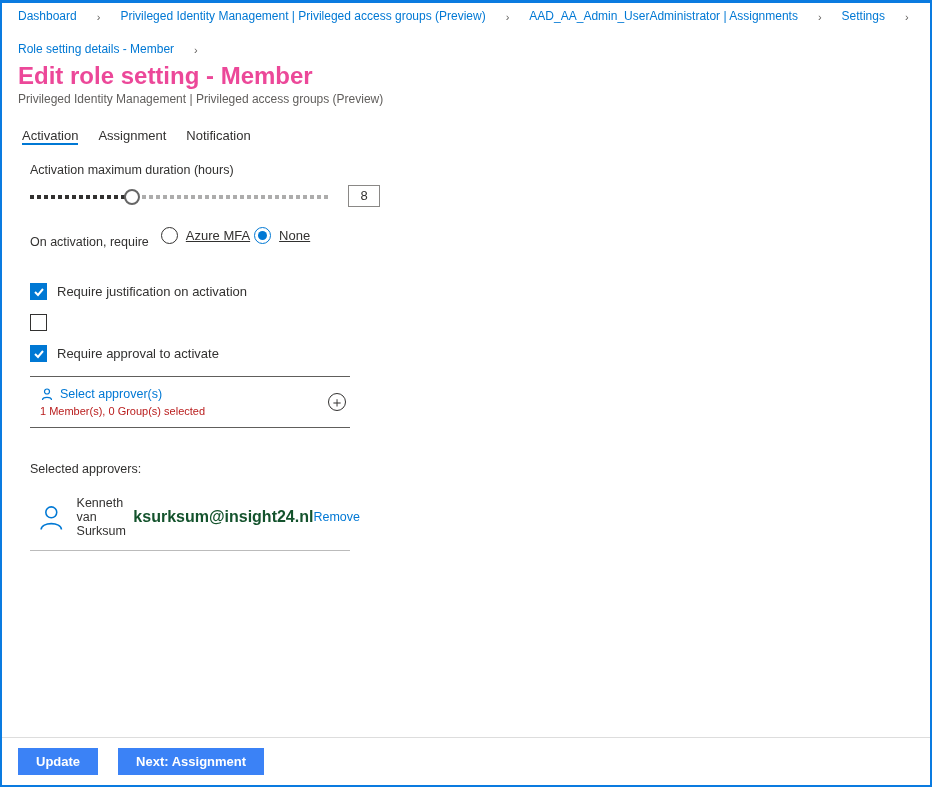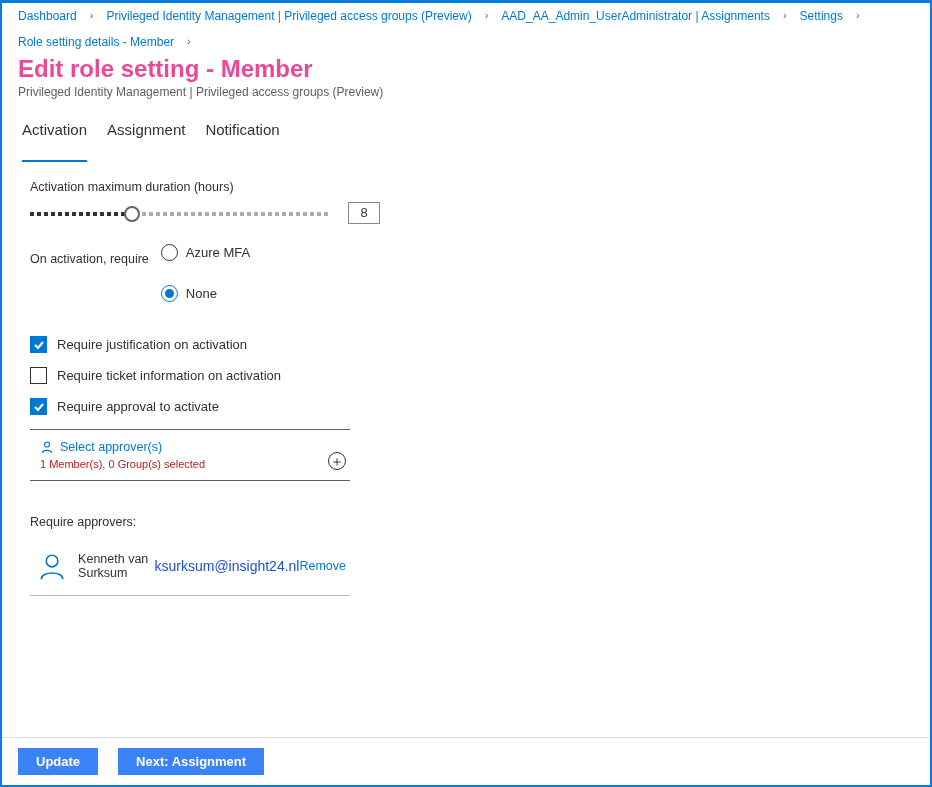--- a/index.html
+++ b/index.html
@@ -13,22 +13,22 @@
     border: 2px solid #0a7be0;
     border-top-width: 3px;
     position: relative;
     overflow: hidden;
   }
   .breadcrumb {
     padding: 6px 10px 2px 16px;
     font-size: 12px;
     display: flex;
     flex-wrap: wrap;
-    align-items: flex-start;
-    gap: 12px;
+    align-items: flex-end;
+    gap: 19px;
   }
   .breadcrumb a { color: #0078d4; text-decoration: none; cursor: pointer; }
   .breadcrumb .sep { color: #605e5c; font-size: 11px; padding: 0 1px; }
   .page-title {
     padding: 4px 0 2px 16px;
     font-size: 24px;
     font-weight: 600;
     color: #ec4899;
   }
   .page-subtitle {
@@ -37,23 +37,23 @@
     color: #605e5c;
   }
   .tabs {
     display: flex;
     gap: 20px;
     padding: 8px 0 0 20px;
     border-bottom: none;
     margin-bottom: 18px;
   }
   .tab {
-    font-size: 15px;
+    font-size: 13px;
     color: #323130;
-    padding-bottom: 22px;
+    padding-bottom: 0;
     cursor: pointer;
   }
   .tab.active { border-bottom: 2px solid #0078d4; }
   .content { padding: 0 0 0 28px; }
   .field-label {
     font-size: 12.5px;
     color: #323130;
     margin-bottom: 8px;
   }
   .slider-row { display: flex; align-items: center; gap: 18px; margin-bottom: 20px; }
@@ -74,21 +74,21 @@
     position: absolute; top: 0px; left: 34%; transform: translateX(-50%);
     width: 16px; height: 16px; border-radius: 50%;
     background: #fff; border: 2px solid #666;
   }
   .slider-value {
     width: 32px; height: 22px; border: 1px solid #8a8886;
     text-align: center; font-size: 13px; line-height: 20px;
   }
   .radio-group { display: flex; align-items: flex-start; gap: 12px; margin-bottom: 34px; }
   .radio-group-label { font-size: 12.5px; padding-top: 8px; }
-  .radio-options { display: flex; flex-direction: column; gap: 24px; }
+  .radio-options { display: flex; flex-direction: row; gap: 4px; text-decoration: underline; }
   .radio-item { display: flex; align-items: center; gap: 8px; cursor: pointer; }
   .radio {
     width: 17px; height: 17px; border: 1px solid #323130; border-radius: 50%;
     display: inline-flex; align-items: center; justify-content: center;
   }
   .radio.checked { border-color: #0078d4; }
   .radio.checked::after {
     content:""; width: 9px; height: 9px; border-radius: 50%; background:#0078d4;
   }
   .check-row { display: flex; align-items: center; gap: 10px; margin-bottom: 14px; cursor: pointer; }
@@ -96,42 +96,42 @@
     width: 17px; height: 17px; border: 1px solid #323130;
     display: inline-flex; align-items: center; justify-content: center;
     flex-shrink: 0;
   }
   .checkbox.checked { background:#0078d4; border-color:#0078d4; }
   .checkbox.checked svg { stroke:#fff; }
   .approver-panel {
     width: 320px; margin-top: 12px;
     border-top: 1px solid #605e5c; border-bottom: 1px solid #605e5c;
     padding: 10px 4px 10px 10px;
-    display: flex; justify-content: space-between; align-items: flex-end;
+    display: flex; justify-content: space-between; align-items: center;
   }
   .approver-left { display:flex; flex-direction:column; gap:4px; }
   .approver-title { display:flex; align-items:center; gap:6px; color:#0078d4; font-size:12.5px; }
   .approver-sub { font-size:11px; color:#b91c1c; }
   .add-icon {
     width:18px; height:18px; border:1px solid #323130; border-radius:50%;
     display:flex; align-items:center; justify-content:center; cursor:pointer;
     font-size:14px; line-height:1;
   }
   .selected-approvers-label { margin-top: 34px; font-size: 12.5px; }
   .selected-approver-row {
     width: 320px; margin-top: 14px; padding: 6px 4px 12px 8px;
     border-bottom:1px solid #bbb;
     display:flex; align-items:center; justify-content:space-between;
   }
   .sa-left { display:flex; align-items:center; gap:12px; }
   .user-icon { width:34px; height:34px; }
   .user-icon circle, .user-icon path { stroke:#0078d4; stroke-width:2; fill:none; }
   .sa-text { display:flex; flex-direction:row;align-items:center; }
   .sa-name { font-size:12.5px; }
-  .sa-email { font-size:14px; color:#1d4ed8; }
+  .sa-email { font-size:16px; color:#14532d;font-weight:bold; }
   .remove-link { color:#0078d4; font-size:12.5px; cursor:pointer; }
   .footer {
     position:absolute; left:0; right:0; bottom:0;
     border-top:1px solid #ddd; padding:10px 16px;
     display:flex; gap:20px;
   }
   .btn {
     background:#3b82f6; color:#fff; border:none;
     font-size:13px; padding:6px 18px; cursor:pointer;
     min-width:80px; text-align:center; font-weight:600;
@@ -192,21 +192,20 @@
   <div class="check-row">
     <span class="checkbox checked">
       <svg width="12" height="12" viewBox="0 0 12 12">
           <path d="M2 6 L5 9 L10 3" fill="none" stroke-width="2"></path>
         </svg>
     </span>
     <span>Require justification on activation</span>
   </div>
   <div class="check-row">
     <span class="checkbox"></span>
-    <span>Require ticket information on activation</span>
   </div>
   <div class="check-row">
     <span class="checkbox checked">
       <svg width="12" height="12" viewBox="0 0 12 12">
           <path d="M2 6 L5 9 L10 3" fill="none" stroke-width="2"></path>
         </svg>
     </span>
     <span>Require approval to activate</span>
   </div>
 
@@ -219,21 +218,21 @@
         </svg>
         <span>Select approver(s)</span>
       </div>
       <div class="approver-sub">1 Member(s), 0 Group(s) selected</div>
     </div>
     <div class="add-icon">
       <span>＋</span>
     </div>
   </div>
 
-  <div class="selected-approvers-label">Require approvers:</div>
+  <div class="selected-approvers-label">Selected approvers:</div>
 
   <div class="selected-approver-row">
     <div class="sa-left">
       <svg class="user-icon" viewBox="0 0 34 34">
         <circle cx="17" cy="11" r="7"></circle>
         <path d="M4 33 C4 23 30 23 30 33"></path>
       </svg>
       <div class="sa-text">
         <div class="sa-name">Kenneth van Surksum</div>
         <div class="sa-email">ksurksum@insight24.nl</div>

